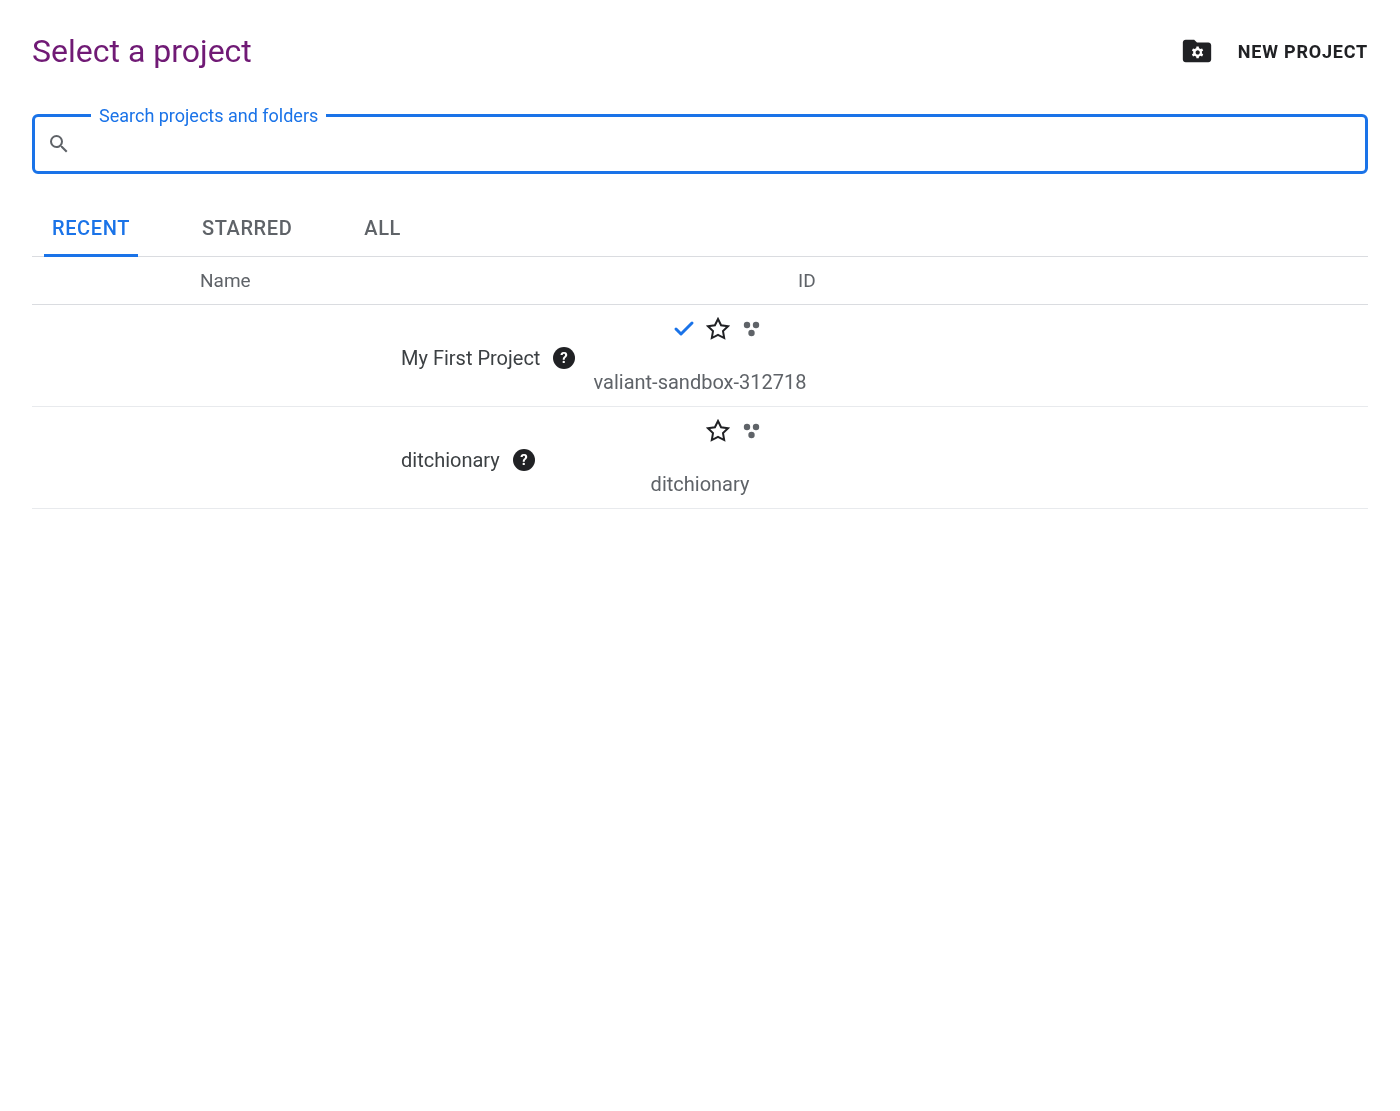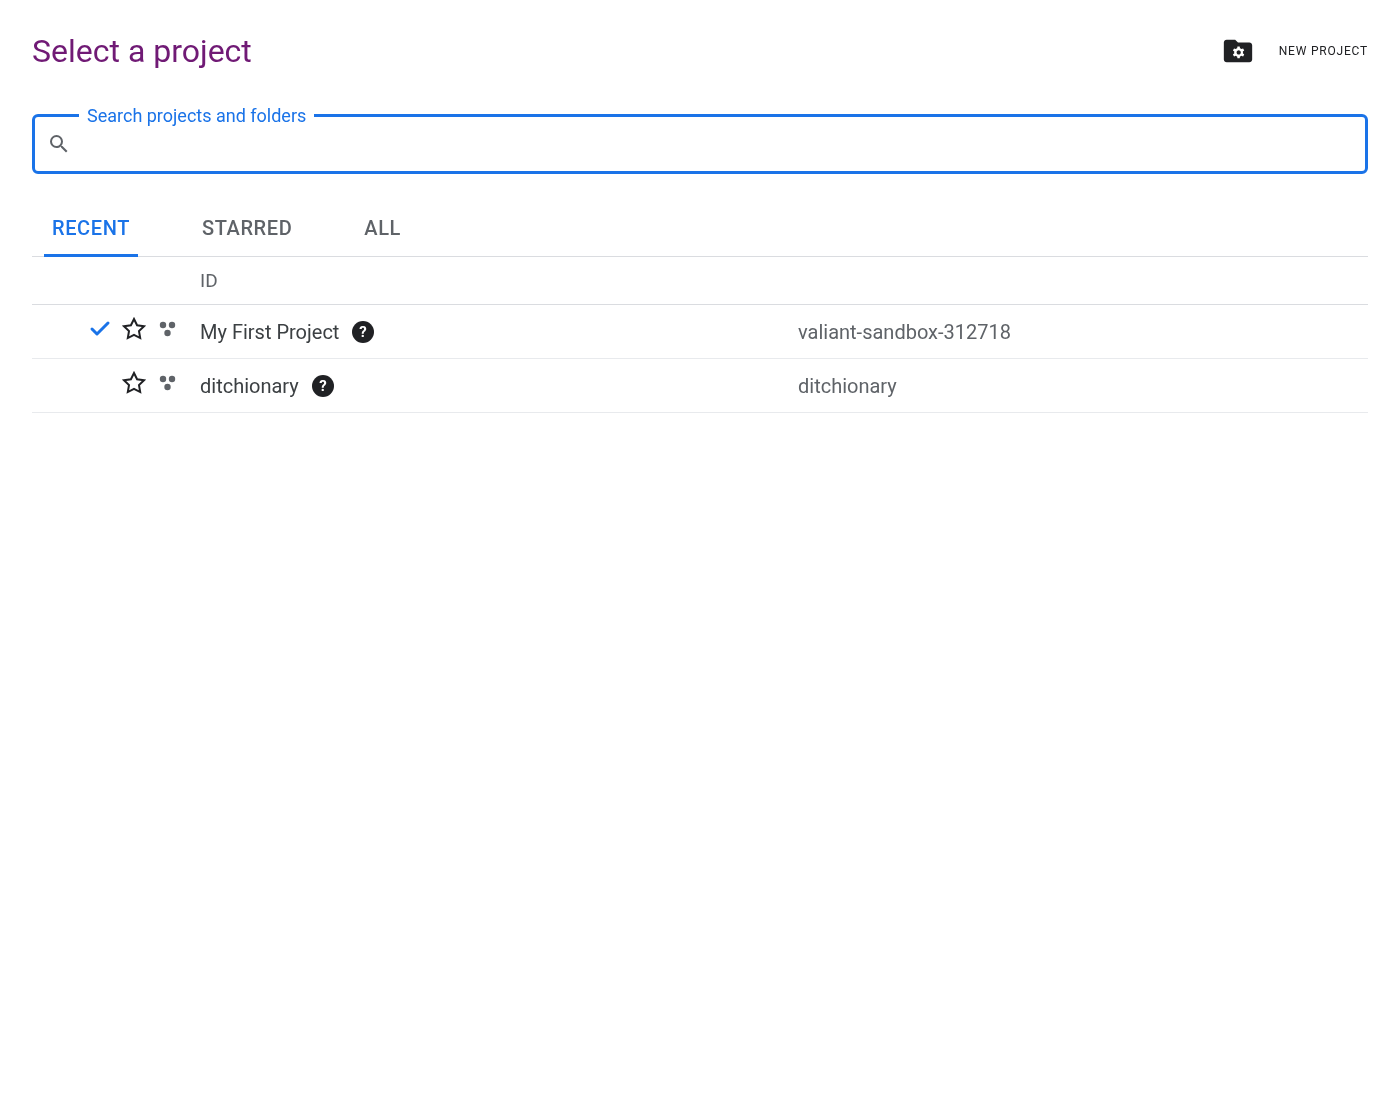--- a/index.html
+++ b/index.html
@@ -36,41 +36,41 @@
       gap: 24px;
     }
     .folder-gear-icon {
       display: flex;
       align-items: center;
       justify-content: center;
     }
     .new-project-btn {
       background: none;
       border: none;
-      font-size: 12px;
-      font-weight: 400;
+      font-size: 18px;
+      font-weight: 700;
       letter-spacing: 0.8px;
       color: #202124;
       cursor: pointer;
       font-family: inherit;
     }
     .search-container {
       position: relative;
       border: 3px solid #1a73e8;
       border-radius: 6px;
       height: 60px;
       display: flex;
       align-items: center;
       padding: 0 12px;
       margin-bottom: 28px;
     }
     .search-label {
       position: absolute;
       top: -12px;
-      left: 44px;
+      left: 56px;
       background: #fff;
       padding: 0 8px;
       font-size: 18px;
       color: #1a73e8;
       font-weight: 400;
     }
     .search-icon {
       color: #5f6368;
       margin-right: 10px;
       display: flex;
@@ -119,20 +119,21 @@
     .col-name { width: 598px; flex-shrink: 0; }
     .col-id { flex: 1; }
     .table-row {
       display: flex;
       align-items: center;
       padding: 12px 0;
       border-bottom: 1px solid #e8eaed;
       font-size: 20px;
       color: #3c4043;
       cursor: pointer;
+      flex-direction: column;
     }
     .row-icons {
       width: 168px;
       flex-shrink: 0;
       display: flex;
       align-items: center;
       justify-content: flex-end;
       gap: 10px;
       padding-right: 20px;
       padding-left: 28px;
@@ -201,20 +202,21 @@
 
   <div class="tabs">
     <div class="tab active">RECENT</div>
     <div class="tab">STARRED</div>
     <div class="tab">ALL</div>
   </div>
 
   <div class="table">
     <div class="table-header">
       <div class="col-icons"></div>
+      <div class="col-name">Name</div>
       <div class="col-id">ID</div>
     </div>
 
     <div class="table-row">
       <div class="row-icons">
         <span class="check-slot">
           <span class="check-icon">
             <svg width="24" height="24" viewBox="0 0 24 24" fill="none" stroke="#1a73e8" stroke-width="3" stroke-linecap="round" stroke-linejoin="round">
                 <polyline points="20 6 9 17 4 12"></polyline>
               </svg>

